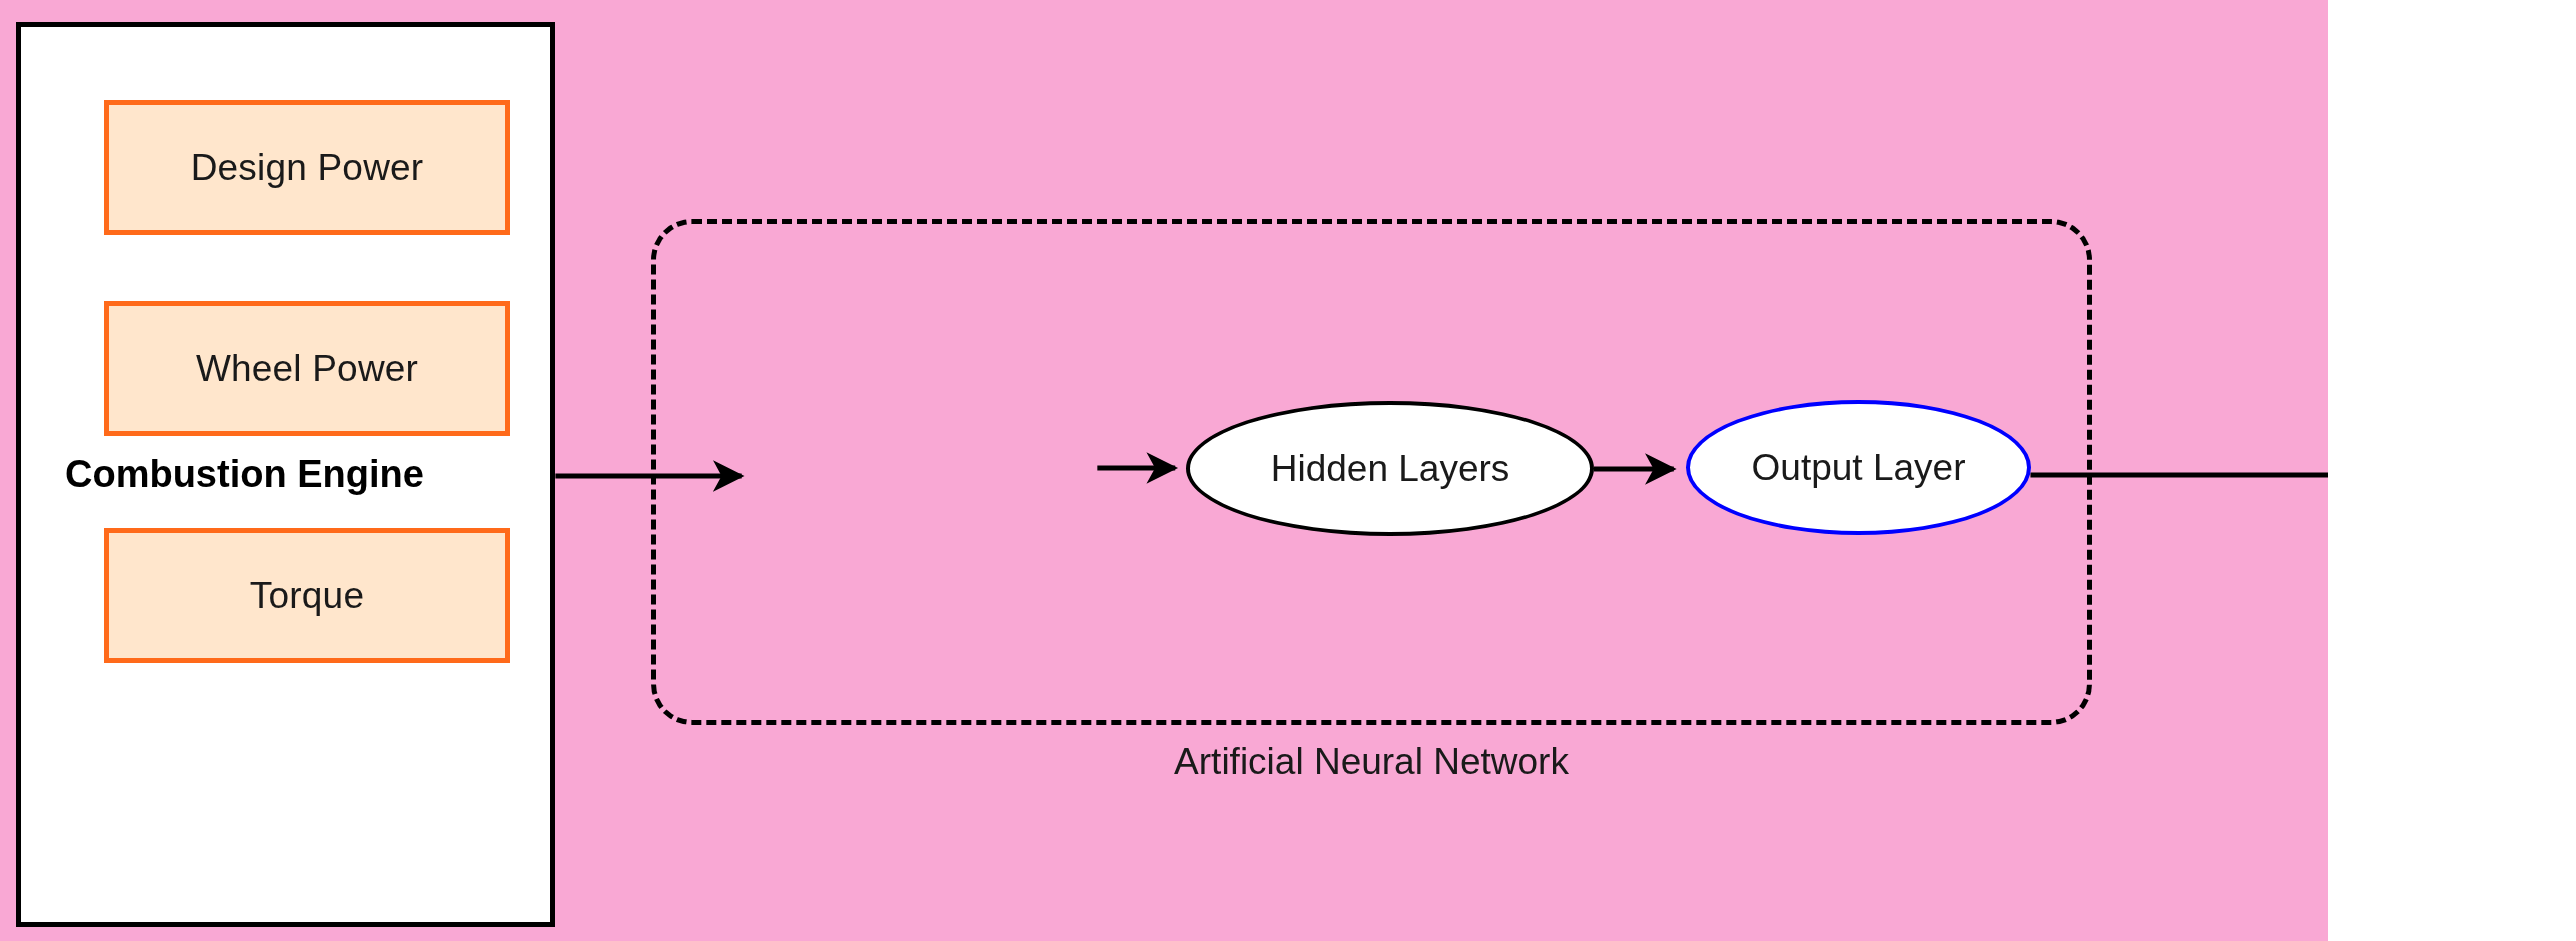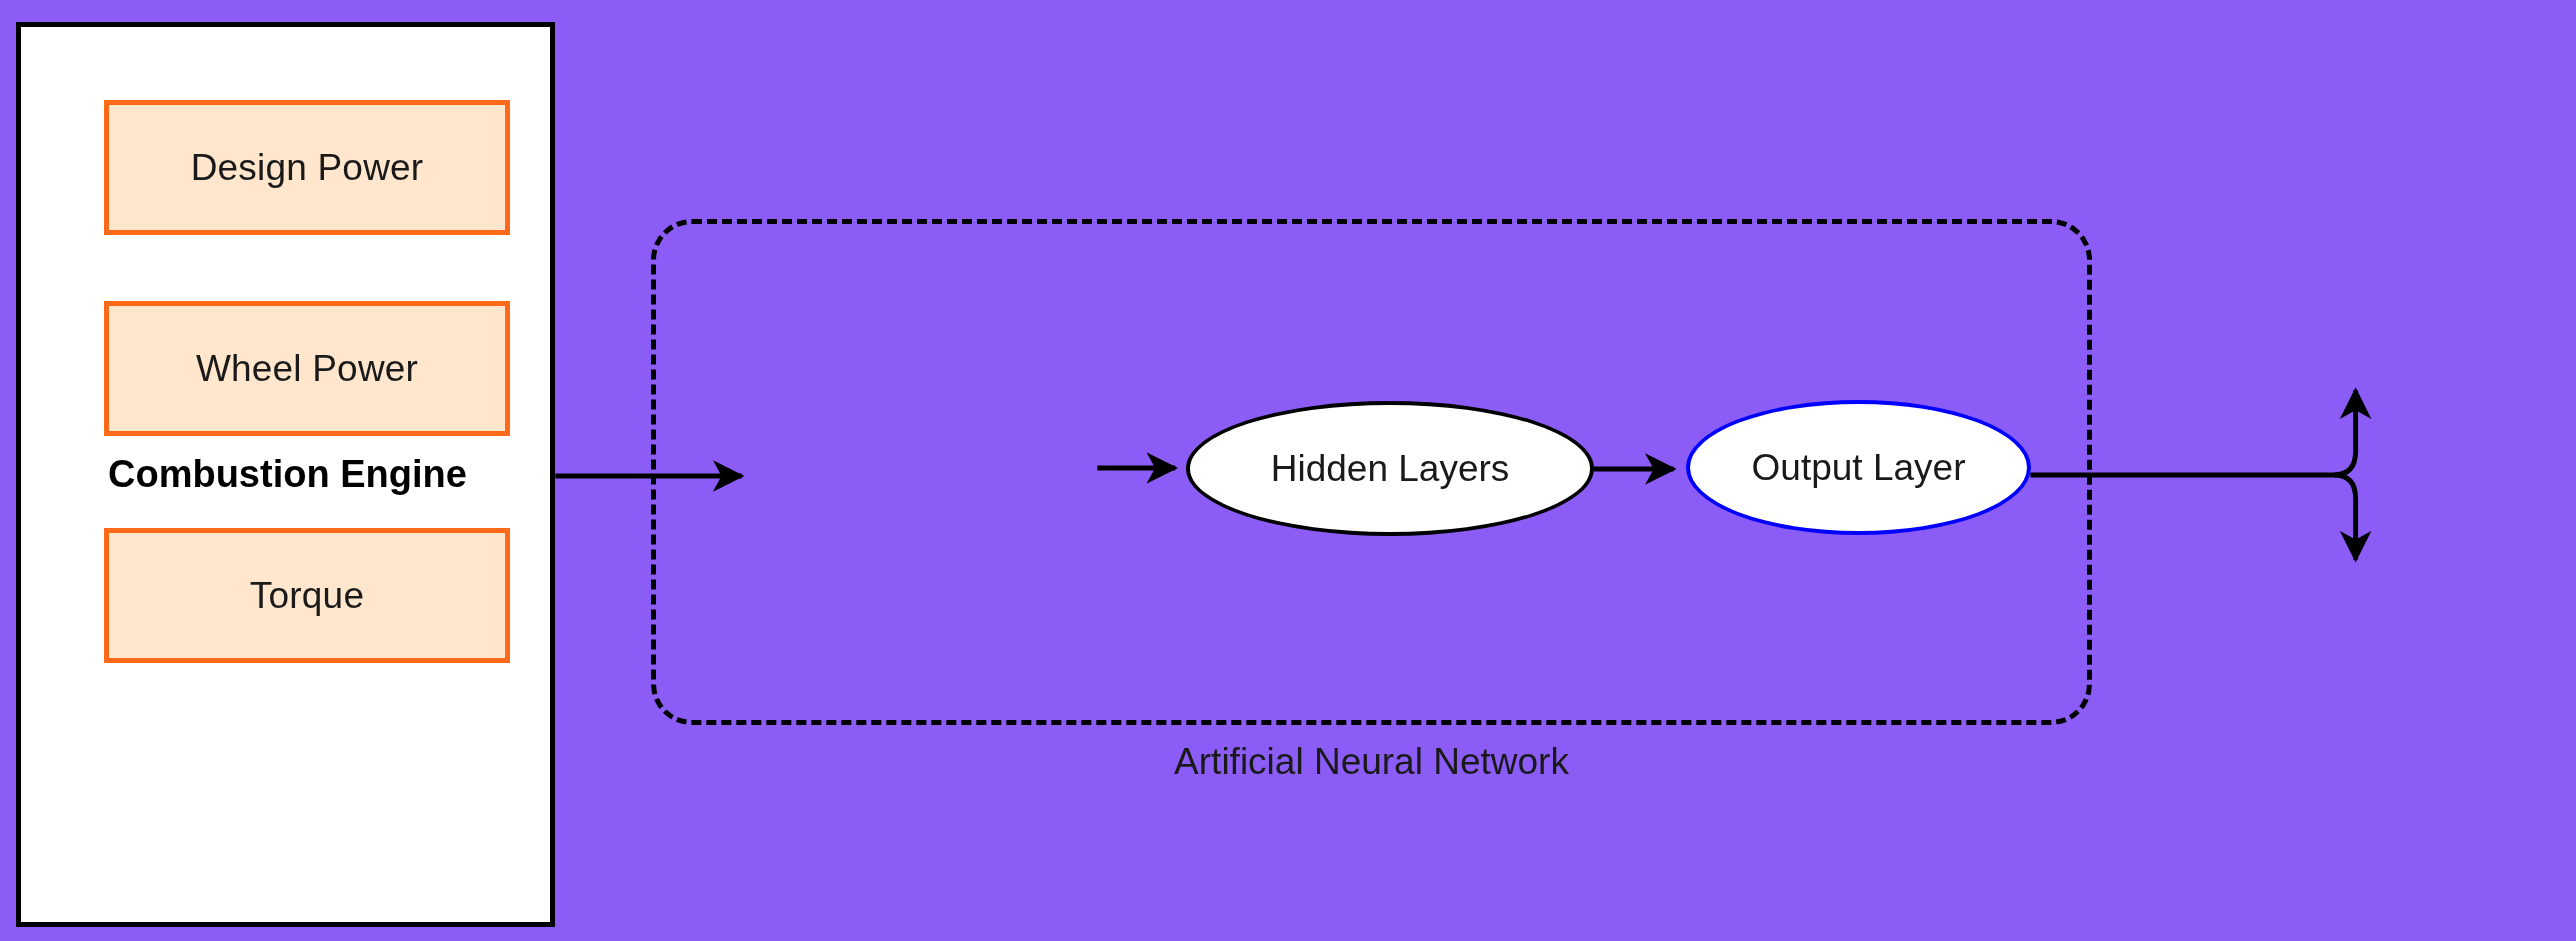--- a/index.html
+++ b/index.html
@@ -5,23 +5,23 @@
   html, body {
     margin: 0;
     padding: 0;
     background: #ffffff;
   }
   body {
     font-family: "Liberation Sans", sans-serif;
   }
   #canvas {
     position: relative;
-    width: 2576px;
+    width: 2328px;
     height: 941px;
-    background: #8b5cf6;
+    background: #f9a8d4;
     overflow: hidden;
   }
 
   
   .engine-panel {
     position: absolute;
     left: 16px;
     top: 22px;
     width: 539px;
     height: 905px;
@@ -50,21 +50,20 @@
   .ib-3 { top: 684px; }
 
   .engine-label {
     position: absolute;
     left: 65px;
     top: 453px;
     font-size: 38px;
     font-weight: bold;
     color: #000000;
     white-space: nowrap;
-    margin-left: 43px;
   }
 
   
   .ann-box {
     position: absolute;
     left: 651px;
     top: 219px;
     width: 1441px;
     height: 506px;
     border: 5px dashed #000000;

